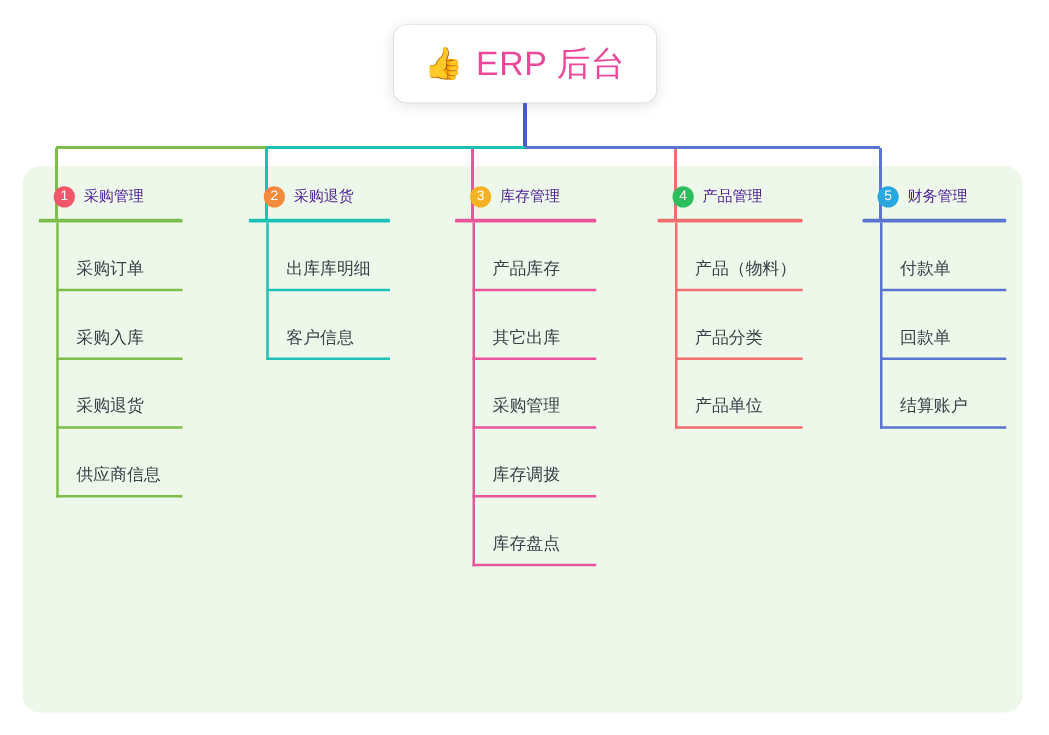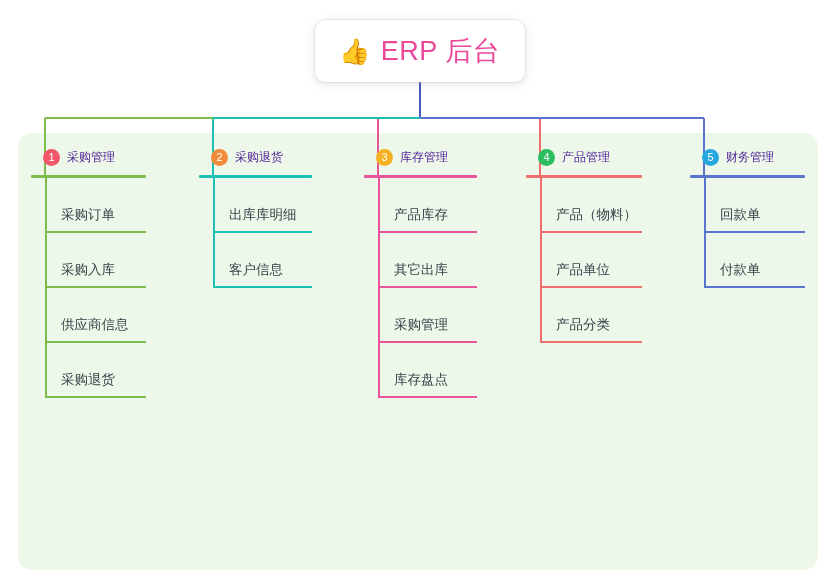--- a/index.html
+++ b/index.html
@@ -168,25 +168,25 @@
           <div class="spine" style="background: rgb(125, 189, 76);"></div>
           <div class="item">
             <span class="item-label">采购订单</span>
             <div class="item-rule" style="background: rgb(125, 189, 76); width: 101px;"></div>
           </div>
           <div class="item">
             <span class="item-label">采购入库</span>
             <div class="item-rule" style="background: rgb(125, 189, 76); width: 101px;"></div>
           </div>
           <div class="item">
+            <span class="item-label">采购退货</span>
+            <div class="item-rule" style="background: rgb(125, 189, 76); width: 101px;"></div>
+          </div>
+          <div class="item">
             <span class="item-label">供应商信息</span>
-            <div class="item-rule" style="background: rgb(125, 189, 76); width: 101px;"></div>
-          </div>
-          <div class="item">
-            <span class="item-label">采购退货</span>
             <div class="item-rule" style="background: rgb(125, 189, 76); width: 101px;"></div>
           </div>
         </div>
       </div>
       <div class="column" style="left: 199px; width: 113px;">
         <div class="col-head">
           <span class="badge" style="background: rgb(242, 139, 60);">2</span>
           <span class="col-title">采购退货</span>
         </div>
         <div class="head-rule" style="background: rgb(31, 192, 180); width: 113px;"></div>
@@ -216,60 +216,68 @@
           </div>
           <div class="item">
             <span class="item-label">其它出库</span>
             <div class="item-rule" style="background: rgb(232, 85, 154); width: 99px;"></div>
           </div>
           <div class="item">
             <span class="item-label">采购管理</span>
             <div class="item-rule" style="background: rgb(232, 85, 154); width: 99px;"></div>
           </div>
           <div class="item">
+            <span class="item-label">库存调拨</span>
+            <div class="item-rule" style="background: rgb(232, 85, 154); width: 99px;"></div>
+          </div>
+          <div class="item">
             <span class="item-label">库存盘点</span>
             <div class="item-rule" style="background: rgb(232, 85, 154); width: 99px;"></div>
           </div>
         </div>
       </div>
       <div class="column" style="left: 526px; width: 116px;">
         <div class="col-head">
           <span class="badge" style="background: rgb(43, 189, 94);">4</span>
           <span class="col-title">产品管理</span>
         </div>
         <div class="head-rule" style="background: rgb(239, 110, 110); width: 116px;"></div>
         <div class="items">
           <div class="spine" style="background: rgb(239, 110, 110);"></div>
           <div class="item">
             <span class="item-label">产品（物料）</span>
             <div class="item-rule" style="background: rgb(239, 110, 110); width: 102px;"></div>
           </div>
           <div class="item">
+            <span class="item-label">产品分类</span>
+            <div class="item-rule" style="background: rgb(239, 110, 110); width: 102px;"></div>
+          </div>
+          <div class="item">
             <span class="item-label">产品单位</span>
             <div class="item-rule" style="background: rgb(239, 110, 110); width: 102px;"></div>
           </div>
-          <div class="item">
-            <span class="item-label">产品分类</span>
-            <div class="item-rule" style="background: rgb(239, 110, 110); width: 102px;"></div>
-          </div>
         </div>
       </div>
       <div class="column" style="left: 690px; width: 115px;">
         <div class="col-head">
           <span class="badge" style="background: rgb(41, 168, 224);">5</span>
           <span class="col-title">财务管理</span>
         </div>
         <div class="head-rule" style="background: rgb(91, 116, 208); width: 115px;"></div>
         <div class="items">
           <div class="spine" style="background: rgb(91, 116, 208);"></div>
           <div class="item">
+            <span class="item-label">付款单</span>
+            <div class="item-rule" style="background: rgb(91, 116, 208); width: 101px;"></div>
+          </div>
+          <div class="item">
             <span class="item-label">回款单</span>
             <div class="item-rule" style="background: rgb(91, 116, 208); width: 101px;"></div>
           </div>
           <div class="item">
-            <span class="item-label">付款单</span>
+            <span class="item-label">结算账户</span>
             <div class="item-rule" style="background: rgb(91, 116, 208); width: 101px;"></div>
           </div>
         </div>
       </div>
     </div>
 
 </div>
 
 </body></html>

